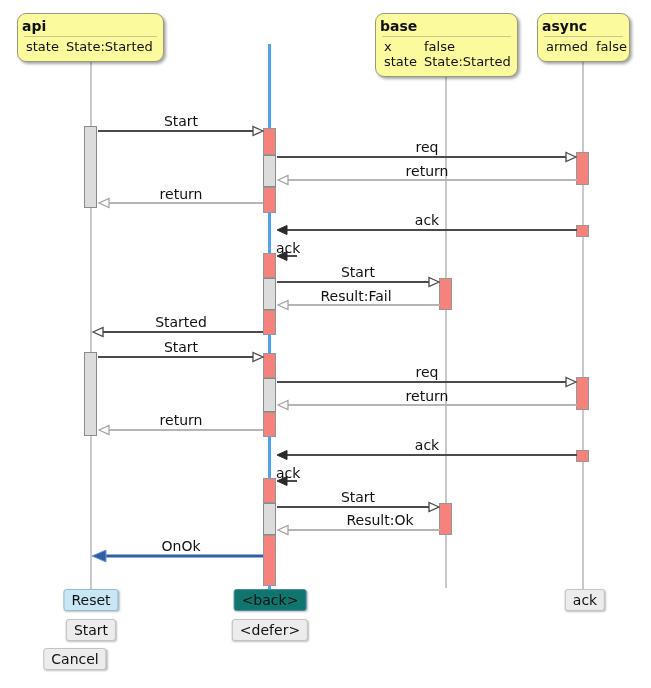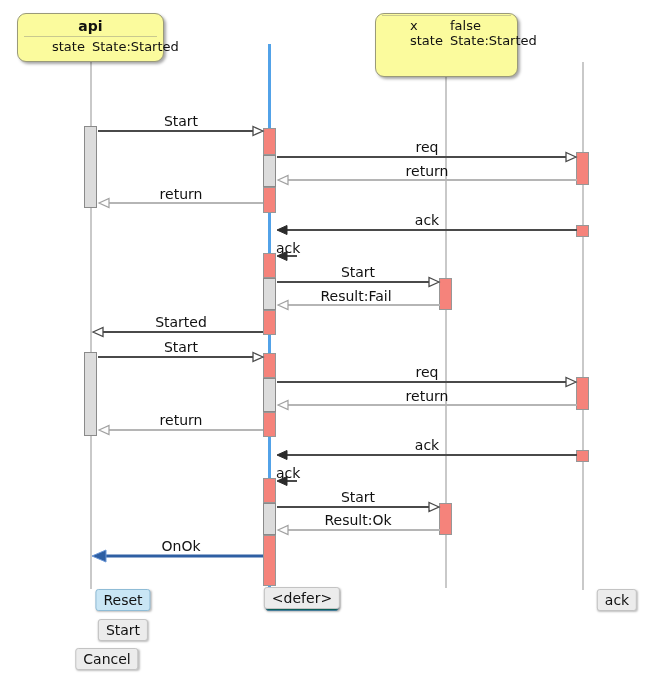--- a/index.html
+++ b/index.html
@@ -4,25 +4,25 @@
 <style>
   html,body{margin:0;padding:0;background:#fff;}
   .stage{position:relative;width:651px;height:688px;background:#ffffff;overflow:hidden;
          font-family:"DejaVu Sans","Liberation Sans",sans-serif;color:#111;}
 
   
   .pbox{position:absolute;border:1px solid #9a9a7a;border-radius:9px;box-sizing:border-box;
         box-shadow:2px 2px 3px rgba(0,0,0,.35);}
   .pbox.yellow{background:#fbfb9d;}
   .pbox.green{background:#a7e39e;}
-  .ptitle{font-weight:bold;font-size:14px;text-align:center;padding:4px 4px 1px;}
+  .ptitle{font-weight:bold;font-size:14px;padding:4px 4px 1px;}
   .pbox.green .ptitle{font-size:15px;padding-top:6px;}
   .pdivider{border-top:1px solid #c9c98f;margin:1px 6px 2px;}
   .prow{display:flex;font-size:13px;line-height:15px;padding:0 8px;}
-  .pkey{width:40px;flex:none;margin-left:26px;}
+  .pkey{width:40px;flex:none;}
   .pbox.asyncbox .pkey{width:50px;}
 
   
   .lifeline{position:absolute;width:2px;background:#c9c9c9;}
   .lifeline.blue{width:3px;background:#52a2e8;}
 
   
   .bar{position:absolute;width:13px;box-sizing:border-box;border:1px solid #8a8a8a;}
   .bar.gray{background:#dcdcdc;}
   .bar.red{background:#f5837b;border-color:#979797;}
@@ -38,21 +38,21 @@
   .onok-line{stroke:#2e5fa3;stroke-width:3;}
   .onok-head{fill:#2e5fa3;stroke:#6b97d6;stroke-width:1;}
 
   
   .mlabel{position:absolute;font-size:14px;white-space:nowrap;transform:translateX(-50%);}
   .mlabel.leftalign{transform:none;}
 
   
   .btn{position:absolute;transform:translateX(-50%);font-size:14px;padding:2px 7px;
        border:1px solid #c3c3c3;border-radius:3px;background:#ececec;white-space:nowrap;
-       box-shadow:1px 1px 2px rgba(0,0,0,.25);cursor:pointer;margin-left:32px;}
+       box-shadow:1px 1px 2px rgba(0,0,0,.25);cursor:pointer;}
   .btn.blue-light{background:#c9e6f5;border-color:#8fbcd6;}
   .btn.blue{background:#0f766e;border-color:#4b86a5;}
 </style>
 </head>
 <body>
 
 <div class="stage">
 
   <div class="lifeline" style="left:90px;top:62px;height:527px"></div>
   <div class="lifeline blue" style="left:268px;top:44px;height:545px"></div>
@@ -167,46 +167,55 @@
   <span class="mlabel" style="left:358px;top:264px">Start</span>
   <span class="mlabel" style="left:356px;top:288px">Result:Fail</span>
   <span class="mlabel" style="left:181px;top:314px">Started</span>
   <span class="mlabel" style="left:181px;top:339px">Start</span>
   <span class="mlabel" style="left:427px;top:364px">req</span>
   <span class="mlabel" style="left:427px;top:388px">return</span>
   <span class="mlabel" style="left:181px;top:412px">return</span>
   <span class="mlabel" style="left:427px;top:437px">ack</span>
   <span class="mlabel leftalign" style="left:276px;top:465px">ack</span>
   <span class="mlabel" style="left:358px;top:489px">Start</span>
-  <span class="mlabel" style="left:358px;top:512px">Result:Ok</span>
+  <span class="mlabel" style="left:380px;top:512px">Result:Ok</span>
   <span class="mlabel" style="left:181px;top:538px">OnOk</span>
 
   <div class="pbox yellow" style="left:17px;top:13px;width:147px;height:49px">
     <div class="ptitle">api</div>
     <div class="pdivider"></div>
     <div class="prow">
       <span class="pkey">state</span>
       <span class="pval">State:Started</span>
     </div>
   </div>
 
 
   <div class="pbox yellow" style="left:375px;top:13px;width:143px;height:64px">
+    <div class="ptitle">base</div>
     <div class="pdivider"></div>
     <div class="prow">
       <span class="pkey">x</span>
       <span class="pval">false</span>
     </div>
     <div class="prow">
       <span class="pkey">state</span>
       <span class="pval">State:Started</span>
     </div>
   </div>
 
+  <div class="pbox yellow asyncbox" style="left:537px;top:13px;width:93px;height:49px">
+    <div class="ptitle">async</div>
+    <div class="pdivider"></div>
+    <div class="prow">
+      <span class="pkey">armed</span>
+      <span class="pval">false</span>
+    </div>
+  </div>
 
   <div class="btn blue-light" style="left:91px;top:589px">Reset</div>
   <div class="btn" style="left:91px;top:619px">Start</div>
   <div class="btn" style="left:75px;top:648px">Cancel</div>
   <div class="btn blue" style="left:270px;top:589px">&lt;back&gt;</div>
-  <div class="btn" style="left:270px;top:587px">&lt;defer&gt;</div>
+  <div class="btn" style="left:270px;top:619px">&lt;defer&gt;</div>
   <div class="btn" style="left:585px;top:589px">ack</div>
 
 </div>
 
 </body></html>

